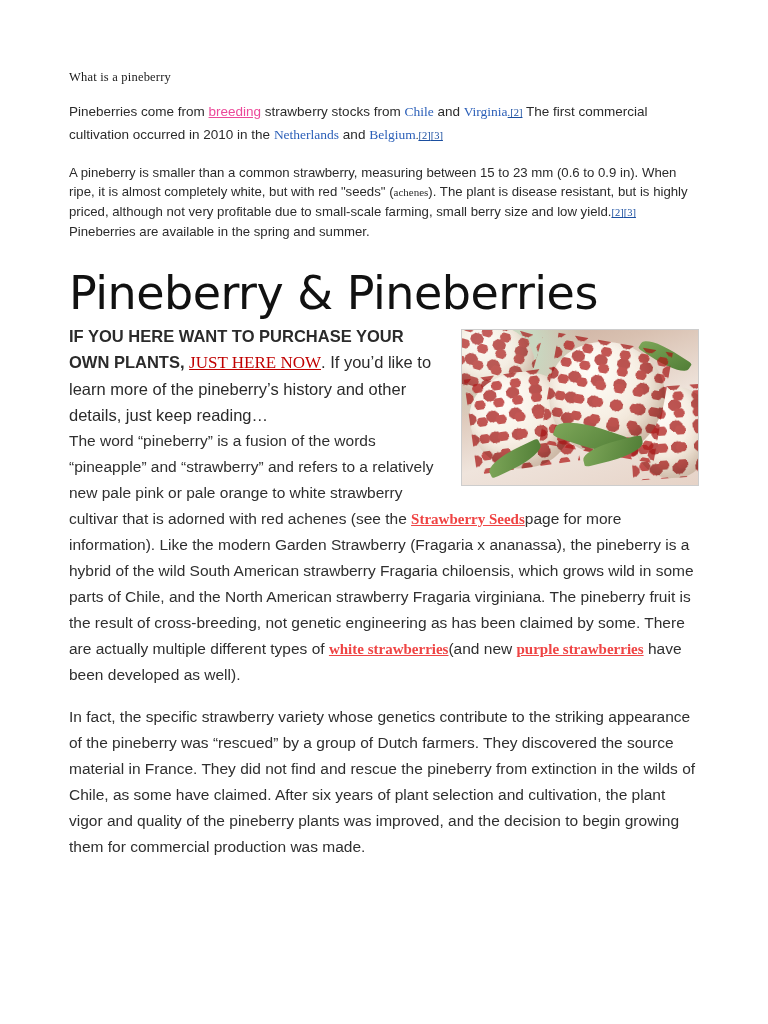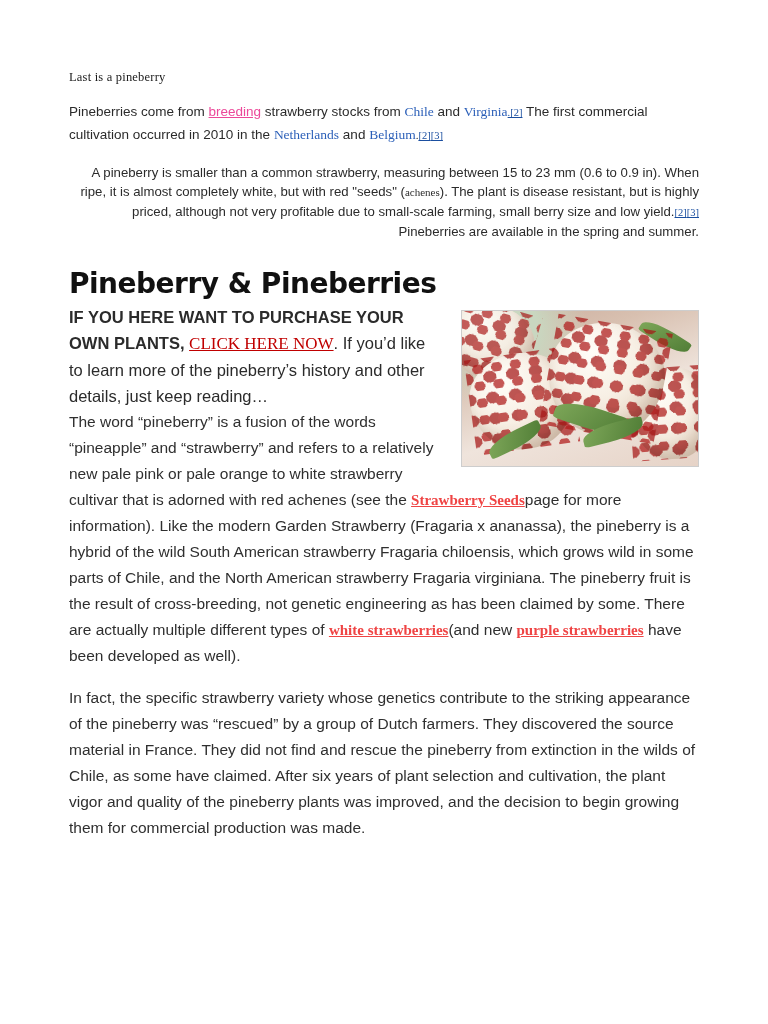--- a/index.html
+++ b/index.html
@@ -61,28 +61,27 @@
   }
   .small-serif {
     font-family: "Liberation Serif", serif;
     font-size: 11px;
   }
   .intro-p2 {
     font-size: 13.2px;
     line-height: 19px;
     color: #2b2b2b;
     margin: 16px 0 0 0;
-    text-align: right;
   }
 
   
   h1.doc-title {
     font-family: "DejaVu Sans", sans-serif;
-    font-size: 28px;
-    font-weight: bold;
+    font-size: 46px;
+    font-weight: normal;
     letter-spacing: -0.5px;
     color: #111111;
     margin: 28px 0 6px 0;
     line-height: 1.05;
   }
   .byline {
     font-family: "Liberation Serif", serif;
     font-size: 12.5px;
     color: #333;
     margin: 0 0 26px 0;
@@ -175,21 +174,21 @@
     font-size: 15px;
   }
   .clearfix::after { content: ""; display: block; clear: both; }
 </style>
 </head>
 <body>
 
 <div class="page">
   <div class="content">
 
-    <div class="lede-title">Last is a pineberry</div>
+    <div class="lede-title">What is a pineberry</div>
 
     <p class="intro-p"><span>Pineberries come from </span><a class="link-u" href="#">breeding</a><span> strawberry stocks from </span><a class="link-blue" href="#">Chile</a><span> and </span><a class="link-blue" href="#">Virginia</a><a class="ref" href="#">.[2]</a><span> The first commercial cultivation occurred in 2010 in the </span><a class="link-blue" href="#">Netherlands</a><span> and </span><a class="link-blue" href="#">Belgium</a><span class="small-serif">.</span><a class="ref" href="#">[2]</a><a class="ref" href="#">[3]</a></p>
 
     <p class="intro-p2"><span>A pineberry is smaller than a common strawberry, measuring between 15 to 23 mm (0.6 to 0.9 in). When ripe, it is almost completely white, but with red "seeds" (</span><span class="small-serif">achenes</span><span>). The plant is disease resistant, but is highly priced, although not very profitable due to small-scale farming, small berry size and low yield.</span><a class="ref" href="#">[2]</a><a class="ref" href="#">[3]</a><span> Pineberries are available in the spring and summer.</span></p>
 
     <h1 class="doc-title">Pineberry &amp; Pineberries</h1>
 
     <div class="clearfix">
 
       <div class="hero-img">
@@ -205,21 +204,21 @@
             <div class="seeds"></div>
           </div>
         <div class="berry b2">
             <div class="seeds"></div>
           </div>
         <div class="leaf l1"></div>
         <div class="leaf l2"></div>
         <div class="leaf l3"></div>
       </div>
 
-      <p class="cta"><span>IF YOU HERE WANT TO PURCHASE YOUR OWN PLANTS, </span><a class="cta-link" href="#">CLICK HERE NOW</a><span class="cta-tail">.  If you’d like to learn more of the pineberry’s history and other details, just keep reading…</span></p>
+      <p class="cta"><span>IF YOU HERE WANT TO PURCHASE YOUR OWN PLANTS, </span><a class="cta-link" href="#">JUST HERE NOW</a><span class="cta-tail">.  If you’d like to learn more of the pineberry’s history and other details, just keep reading…</span></p>
 
 
       <p class="body"><span>The word “pineberry” is a fusion of the words “pineapple” and “strawberry” and refers to a relatively new pale pink or pale orange to white strawberry cultivar that is adorned with red achenes (see the </span><a class="red-bold" href="#">Strawberry Seeds</a><span>page for more information).  Like the modern Garden Strawberry (</span><span class="em">Fragaria</span><span> x </span><span class="em">ananassa</span><span>), the pineberry is a hybrid of the wild South American strawberry </span><span class="em">Fragaria chiloensis</span><span>, which grows wild in some parts of Chile, and the North American strawberry </span><span class="em">Fragaria virginiana</span><span>.  The pineberry fruit is the result of cross-breeding, not genetic engineering as has been claimed by some.  There are actually multiple different types of </span><a class="red-bold" href="#">white strawberries</a><span>(and new </span><a class="red-bold" href="#">purple strawberries</a><span> have been developed as well).</span></p>
 
       <p class="body">In fact, the specific strawberry variety whose genetics contribute to the striking appearance of the pineberry was “rescued” by a group of Dutch farmers.  They discovered the source material in France.  They did not find and rescue the pineberry from extinction in the wilds of Chile, as some have claimed.  After six years of plant selection and cultivation, the plant vigor and quality of the pineberry plants was improved, and the decision to begin growing them for commercial production was made.</p>
     </div>
   </div>
 </div>
 
 </body></html>

